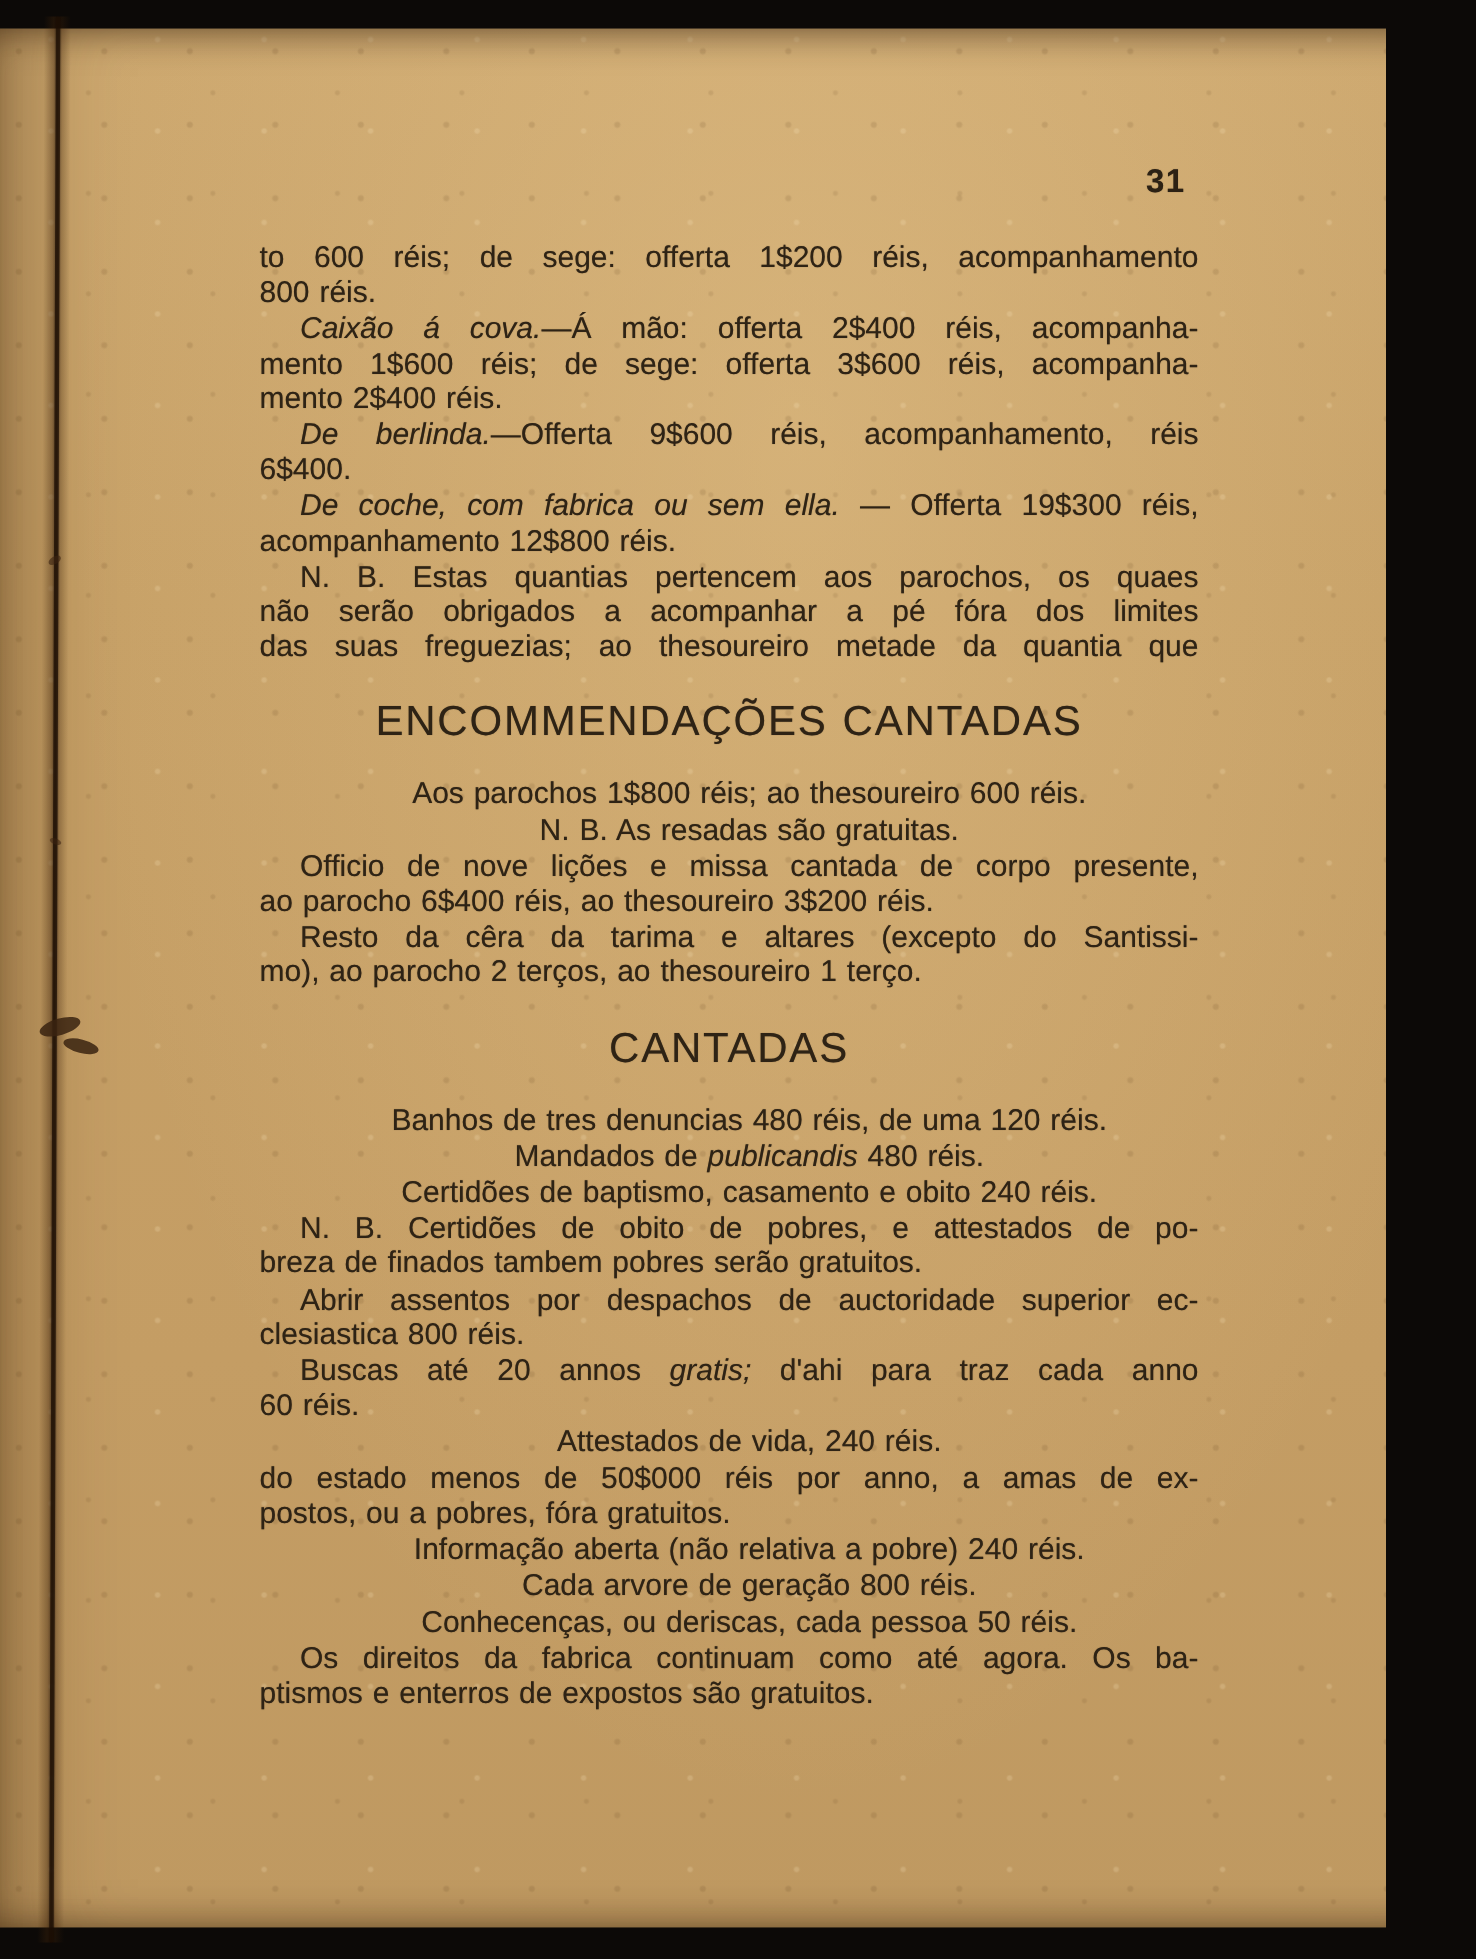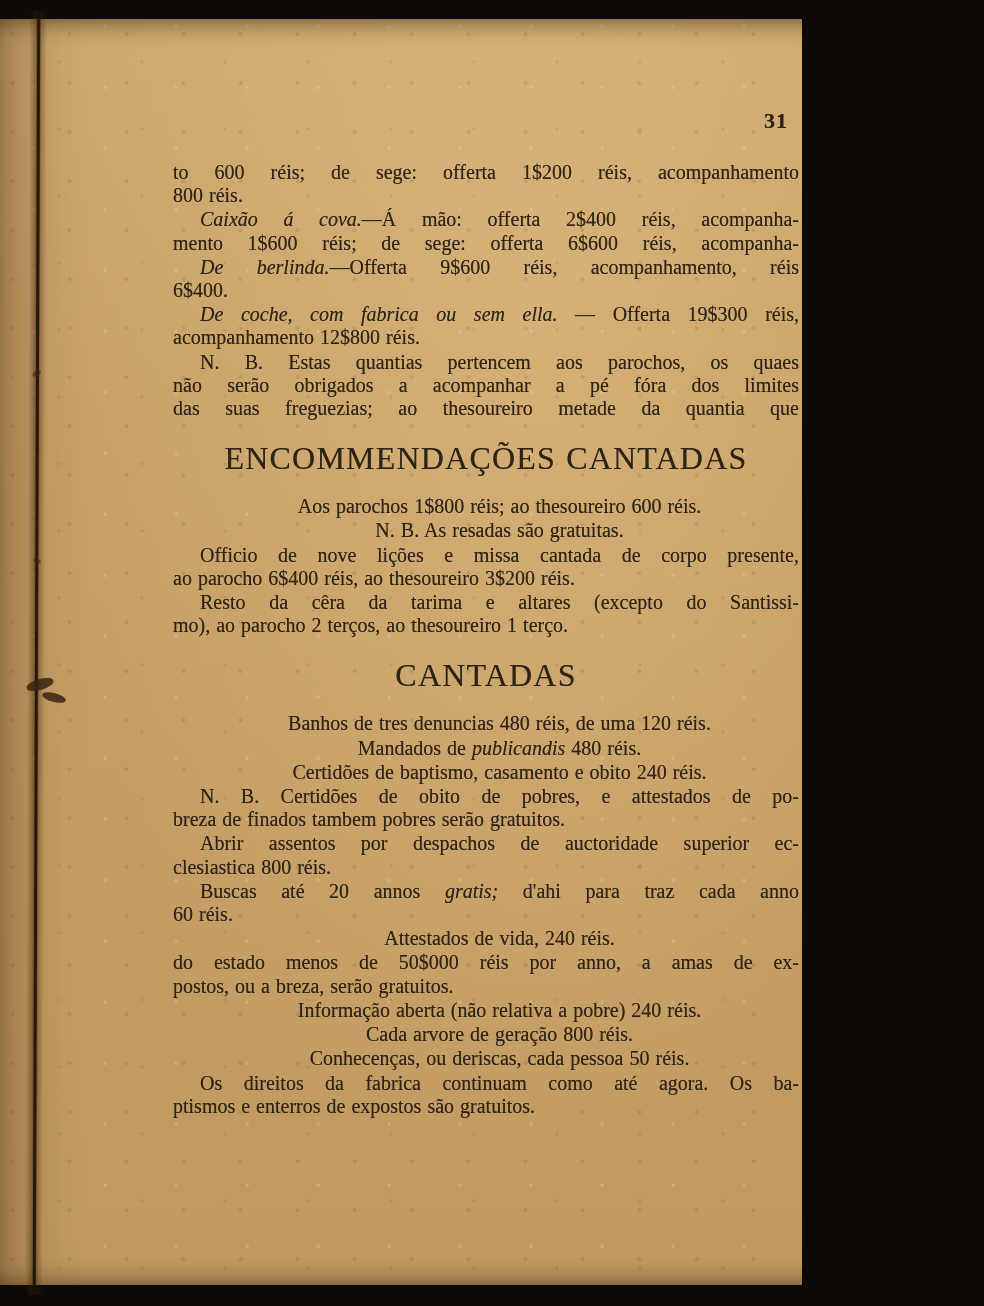--- a/index.html
+++ b/index.html
@@ -1,20 +1,20 @@
 <!DOCTYPE html>
 <html><head>
 <meta charset="utf-8">
 <title>Scanned book page 31</title>
 <style>
   html,body { margin:0; padding:0; background:#0c0907; }
   .scan {
-    position:relative; width:802px; height:1306px; overflow:hidden;
+    position:relative; width:924px; height:1306px; overflow:hidden;
     background:#0c0907;
-    font-family:Liberation Serif, serif;
+    font-family:Liberation Sans, sans-serif;
   }
   .page {
     position:absolute; left:0; top:19px; width:967px; height:1266px;
     background-color:#c6a066;
     background-image:
       radial-gradient(circle at 22% 31%, rgba(80,50,18,0.13) 0 1.4px, rgba(0,0,0,0) 2.6px),
       radial-gradient(circle at 71% 64%, rgba(80,50,18,0.11) 0 1.1px, rgba(0,0,0,0) 2.2px),
       radial-gradient(circle at 48% 12%, rgba(255,238,200,0.20) 0 1.2px, rgba(0,0,0,0) 2.4px),
       radial-gradient(ellipse at 55% 22%, rgba(236,204,148,0.35), rgba(0,0,0,0) 65%),
       linear-gradient(180deg, #cda86f 0%, #c7a167 30%, #c49d64 70%, #bf9961 100%);
@@ -50,21 +50,21 @@
     position:absolute; left:172px; top:141px; width:628px;
     font-size:20px; line-height:23.2px; color:#2e2315; word-spacing:1px;
     text-shadow:0 0 0.6px rgba(46,35,21,0.55);
   }
   .para { margin:1px; }
   .line { display:block; min-height:23.2px; }
   .line.j { text-align:justify; text-align-last:justify; text-justify:inter-word; }
   .line.ind { padding-left:27px;text-align:center; }
   .it { font-style:italic; }
   .heading {
-    text-align:center; font-size:32px; line-height:30px;
+    text-align:center; font-size:28px; line-height:30px;
     letter-spacing:1.2px; margin:23px 0 22px; color:#2e2315;
   }
 </style>
 </head>
 <body>
 
 <div class="scan">
   <div class="page">
     <div class="crease"></div>
     <div class="stitch s3"></div>
@@ -72,21 +72,22 @@
     <div class="stitch s1"></div>
     <div class="stitch s2"></div>
     <div class="pagenum">31</div>
     <div class="content">
         <div class="para">
           <div class="line j"><span>to 600 réis; de sege: offerta 1$200 réis, acompanhamento</span></div>
           <div class="line"><span>800 réis.</span></div>
         </div>
         <div class="para">
           <div class="line j ind"><span class="it">Caixão á cova.</span><span>—Á mão: offerta 2$400 réis, acompanha-</span></div>
-          <div class="line j"><span>mento 1$600 réis; de sege: offerta 6$600 réis, acompanha-</span></div>
+          <div class="line j"><span>mento 1$600 réis; de sege: offerta 3$600 réis, acompanha-</span></div>
+          <div class="line"><span>mento 2$400 réis.</span></div>
         </div>
         <div class="para">
           <div class="line j ind"><span class="it">De berlinda.</span><span>—Offerta 9$600 réis, acompanhamento, réis</span></div>
           <div class="line"><span>6$400.</span></div>
         </div>
         <div class="para">
           <div class="line j ind"><span class="it">De coche, com fabrica ou sem ella.</span><span> — Offerta 19$300 réis,</span></div>
           <div class="line"><span>acompanhamento 12$800 réis.</span></div>
         </div>
         <div class="para">
@@ -129,21 +130,21 @@
         </div>
         <div class="para">
           <div class="line j ind"><span>Buscas até 20 annos </span><span class="it">gratis;</span><span> d'ahi para traz cada anno</span></div>
           <div class="line"><span>60 réis.</span></div>
         </div>
         <div class="para">
           <div class="line ind"><span>Attestados de vida, 240 réis.</span></div>
         </div>
         <div class="para">
           <div class="line j"><span>do estado menos de 50$000 réis por anno, a amas de ex-</span></div>
-          <div class="line"><span>postos, ou a breza, serão gratuitos.</span></div>
+          <div class="line"><span>postos, ou a pobres, fóra gratuitos.</span></div>
         </div>
         <div class="para">
           <div class="line ind"><span>Informação aberta (não relativa a pobre) 240 réis.</span></div>
         </div>
         <div class="para">
           <div class="line ind"><span>Cada arvore de geração 800 réis.</span></div>
         </div>
         <div class="para">
           <div class="line ind"><span>Conhecenças, ou deriscas, cada pessoa 50 réis.</span></div>
         </div>

